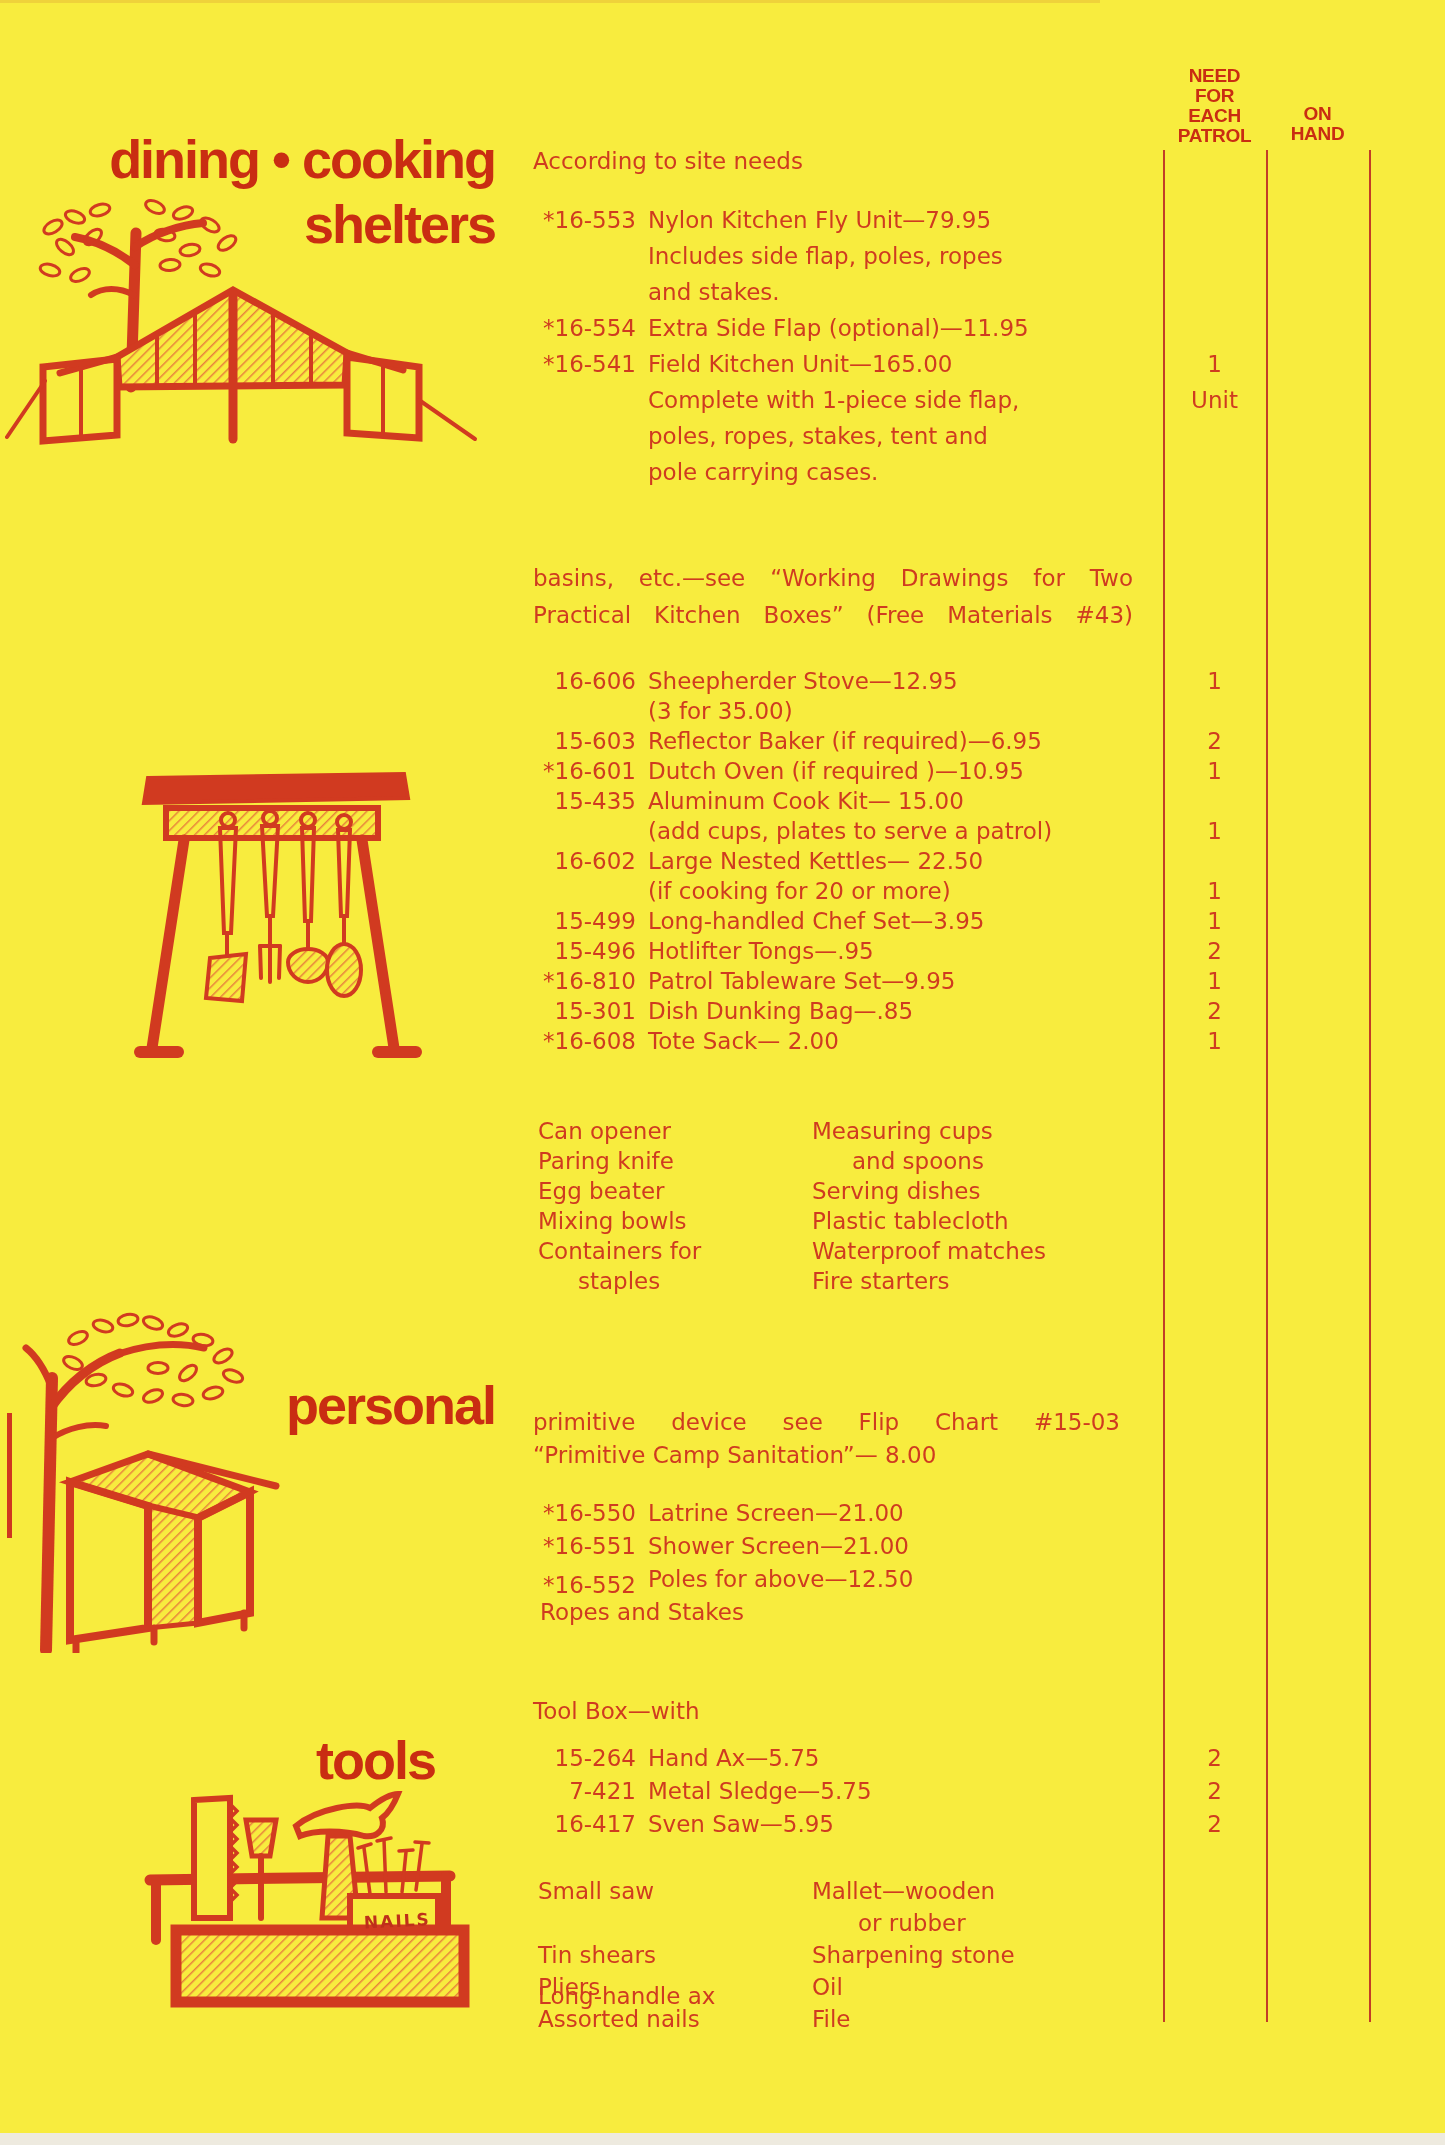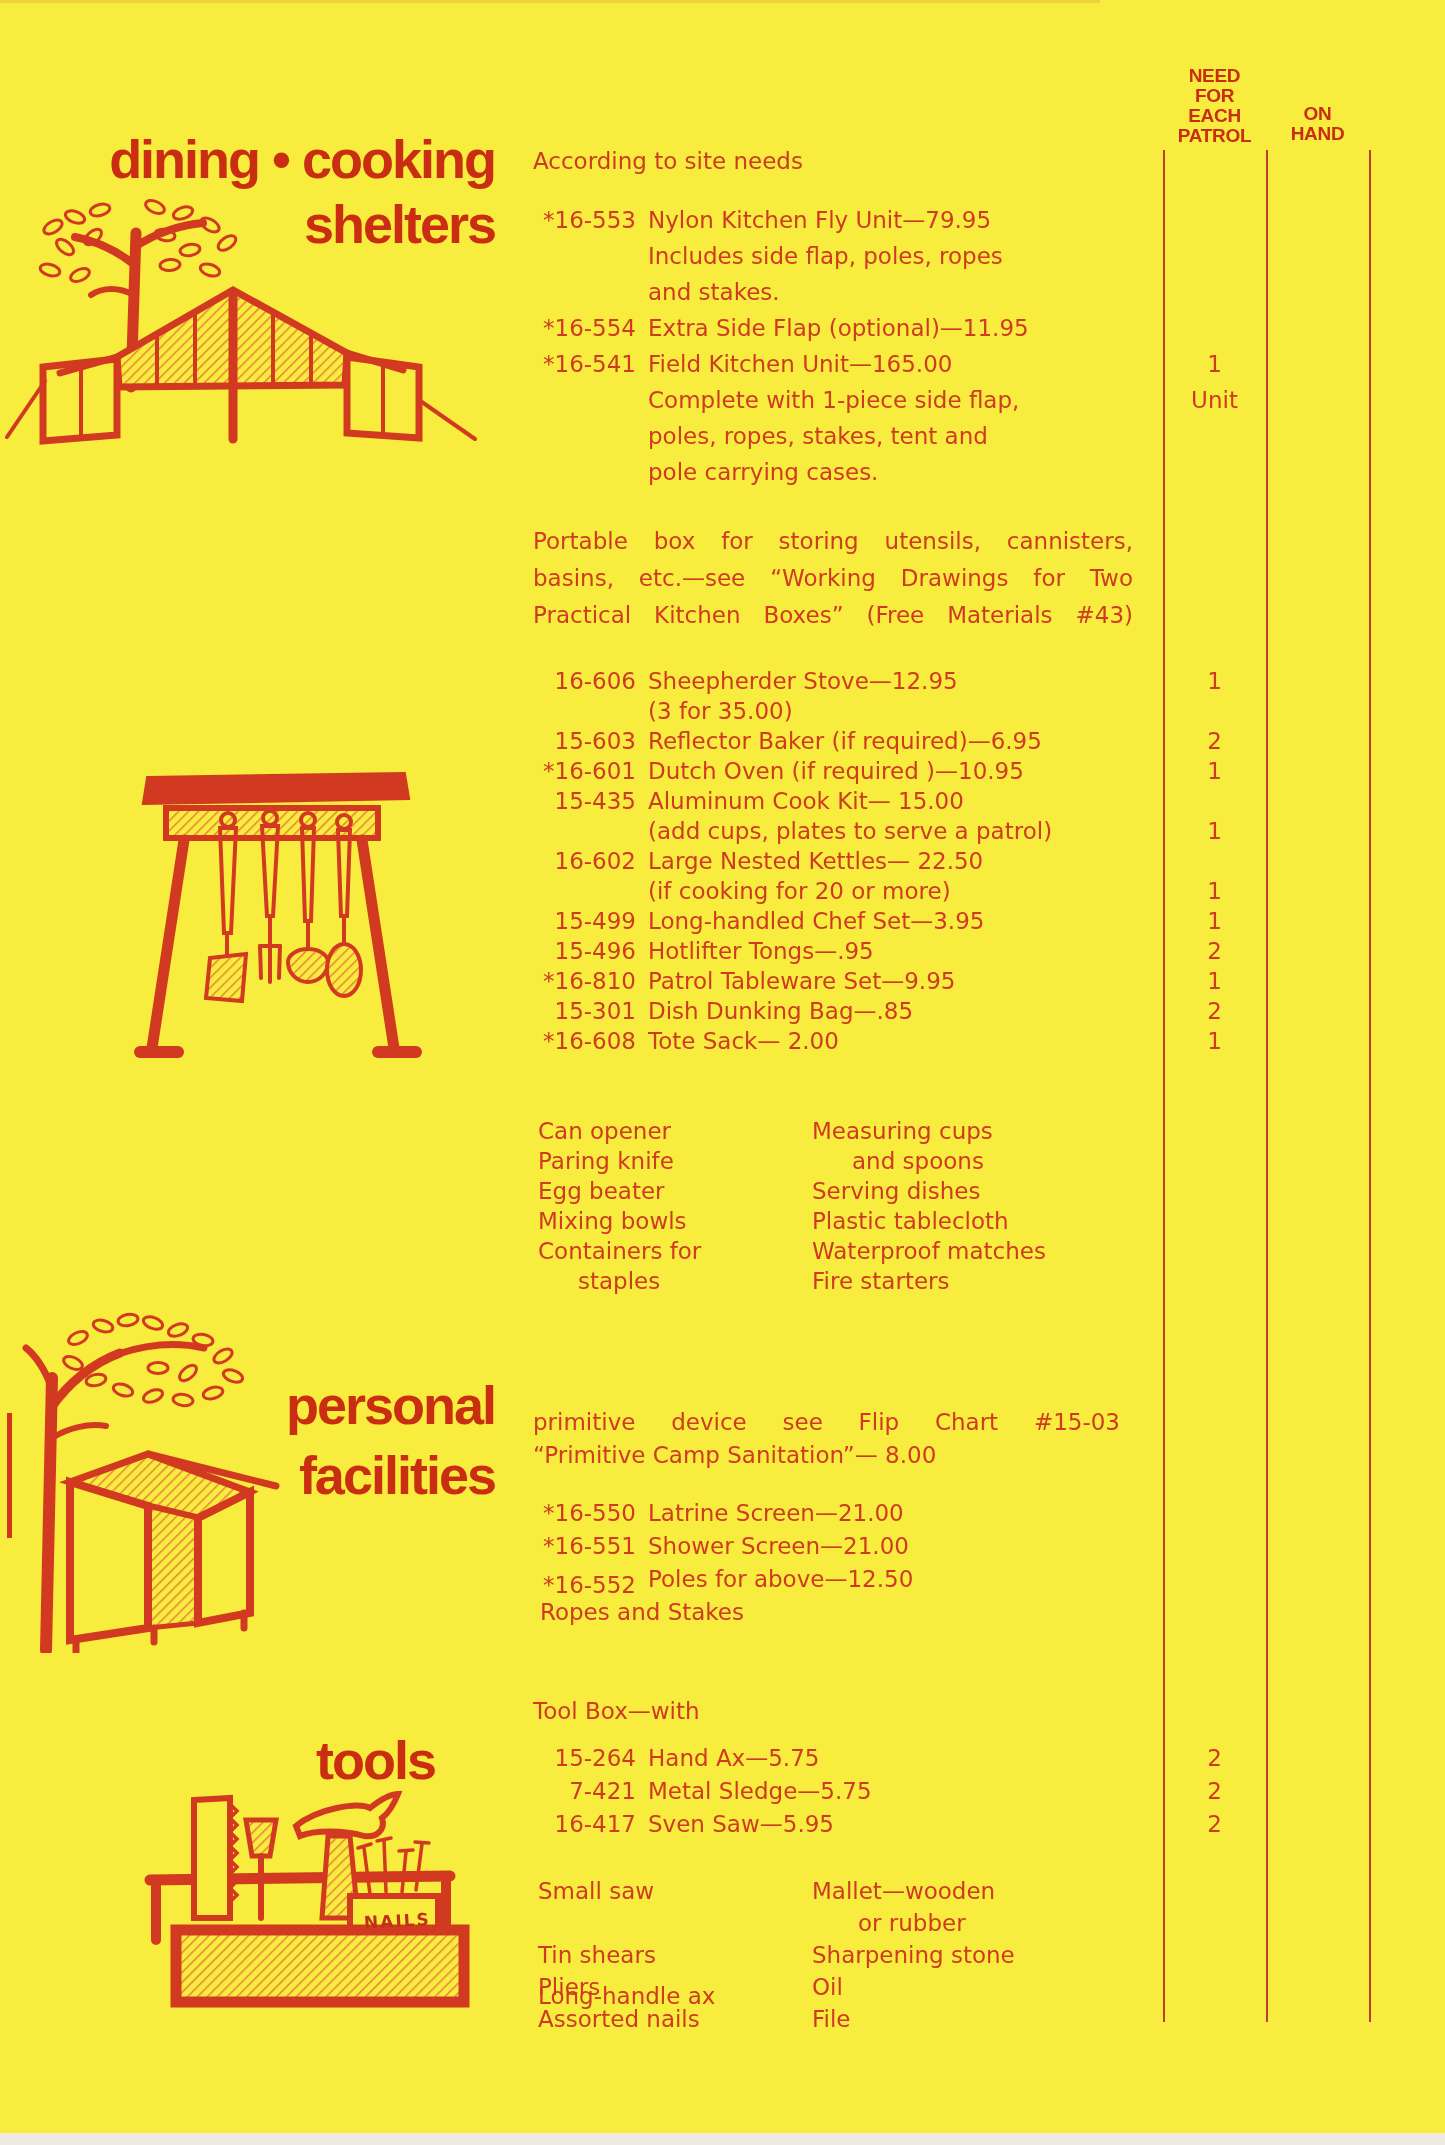--- a/index.html
+++ b/index.html
@@ -115,21 +115,20 @@
       <polygon points="38,172 112,164 112,240 38,246" stroke-width="7"></polygon>
       <path d="M76,168 L76,243" stroke-width="4"></path>
       <polygon points="342,162 414,172 414,243 342,238" stroke-width="7"></polygon>
       <path d="M378,166 L378,240" stroke-width="4"></path>
       <path d="M228,98 L228,244" stroke-width="9"></path>
       <path d="M2,242 L40,186" stroke-width="4"></path>
       <path d="M414,205 L470,244" stroke-width="4"></path>
     </g>
   </svg>
 
-  <div class="t just" style="left:533px;top:528px;width:600px">Portable box for storing utensils, cannisters,</div>
   <div class="t just" style="left:533px;top:565px;width:600px">basins, etc.—see “Working Drawings for Two</div>
   <div class="t just" style="left:533px;top:602px;width:600px">Practical Kitchen Boxes” (Free Materials #43)</div>
 
   <div class="t code" style="top:668px">16-606</div>
   <div class="t" style="left:648px;top:668px">Sheepherder Stove—12.95</div>
   <div class="t need" style="top:668px">1</div>
   <div class="t" style="left:648px;top:698px">(3 for 35.00)</div>
   <div class="t code" style="top:728px">15-603</div>
   <div class="t" style="left:648px;top:728px">Reflector Baker (if required)—6.95</div>
   <div class="t need" style="top:728px">2</div>
@@ -203,21 +202,20 @@
   <div class="t" style="left:538px;top:1238px">Containers for</div>
   <div class="t" style="left:578px;top:1268px">staples</div>
   <div class="t" style="left:812px;top:1118px">Measuring cups</div>
   <div class="t" style="left:852px;top:1148px">and spoons</div>
   <div class="t" style="left:812px;top:1178px">Serving dishes</div>
   <div class="t" style="left:812px;top:1208px">Plastic tablecloth</div>
   <div class="t" style="left:812px;top:1238px">Waterproof matches</div>
   <div class="t" style="left:812px;top:1268px">Fire starters</div>
 
   <div class="heading" style="top:1378px">personal</div>
-  <div class="heading" style="top:1448px">facilities</div>
   <div class="t just" style="left:533px;top:1409px;width:587px">primitive device see Flip Chart #15-03</div>
   <div class="t" style="left:533px;top:1442px">“Primitive Camp Sanitation”— 8.00</div>
 
   <div class="t code" style="top:1500px">*16-550</div>
   <div class="t" style="left:648px;top:1500px">Latrine Screen—21.00</div>
   <div class="t code" style="top:1533px">*16-551</div>
   <div class="t" style="left:648px;top:1533px">Shower Screen—21.00</div>
   <div class="t code" style="top:1572px">*16-552</div>
   <div class="t" style="left:648px;top:1566px">Poles for above—12.50</div>
   <div class="t" style="left:540px;top:1599px">Ropes and Stakes</div>

